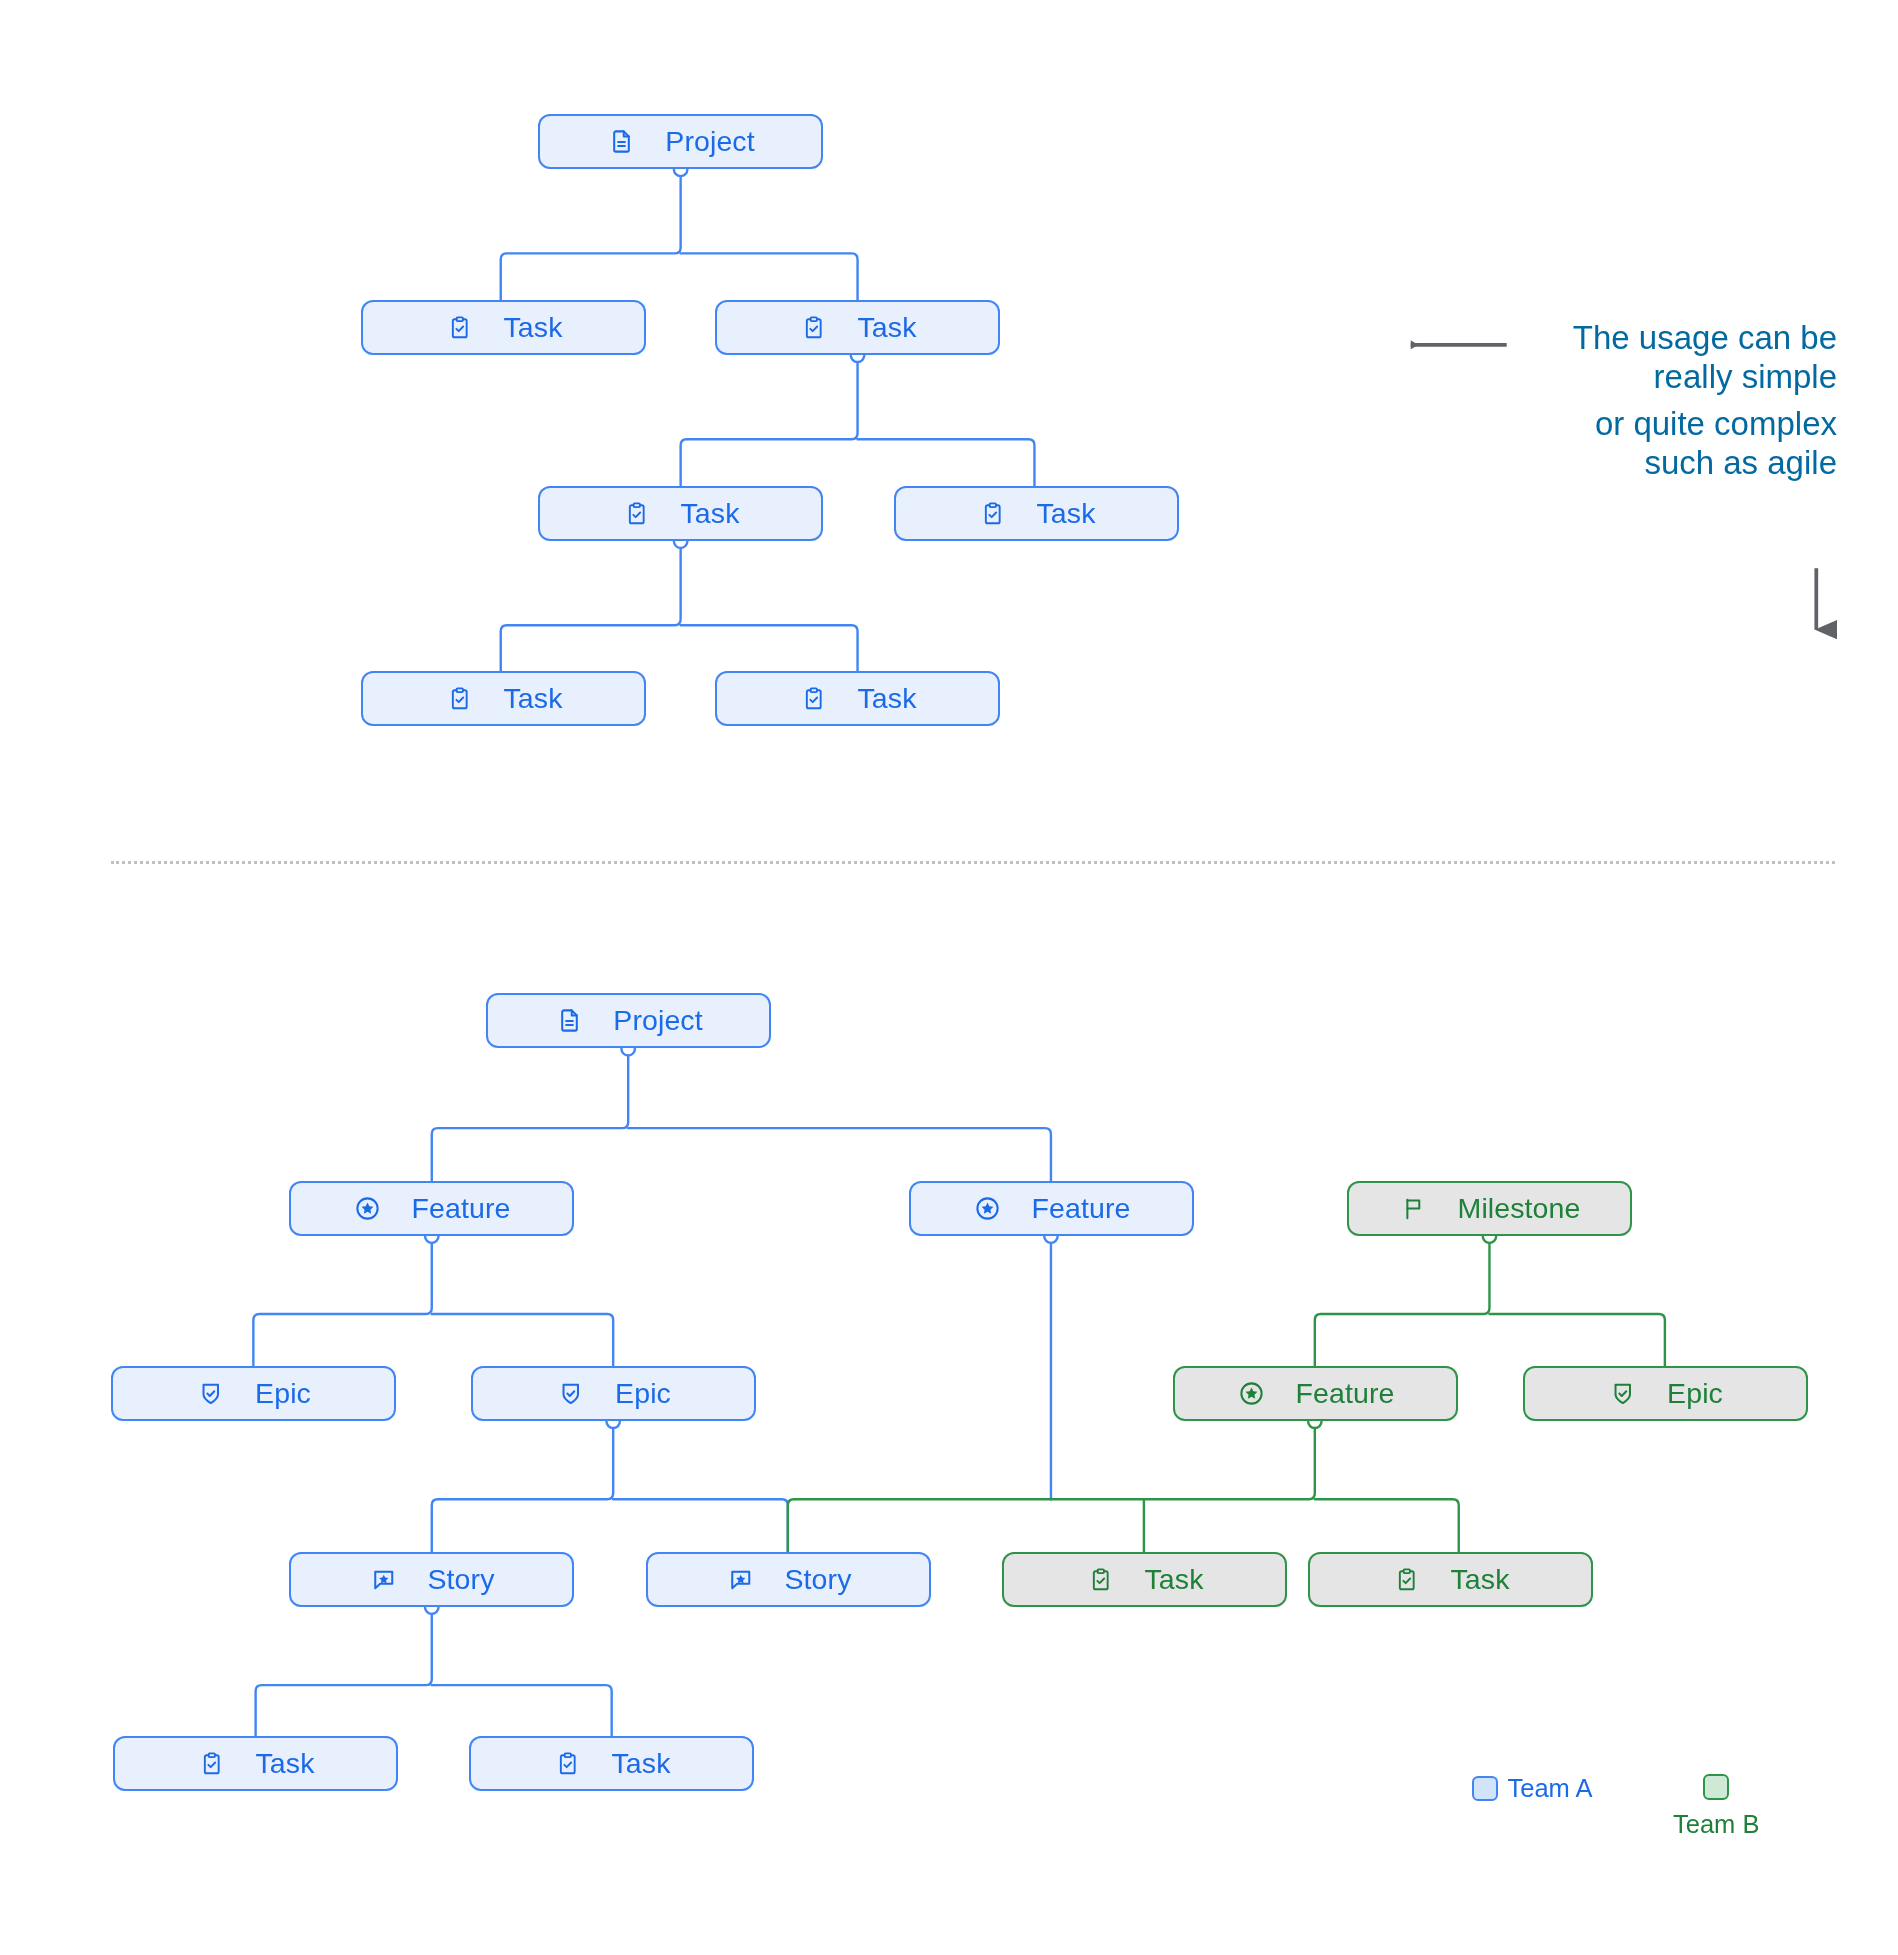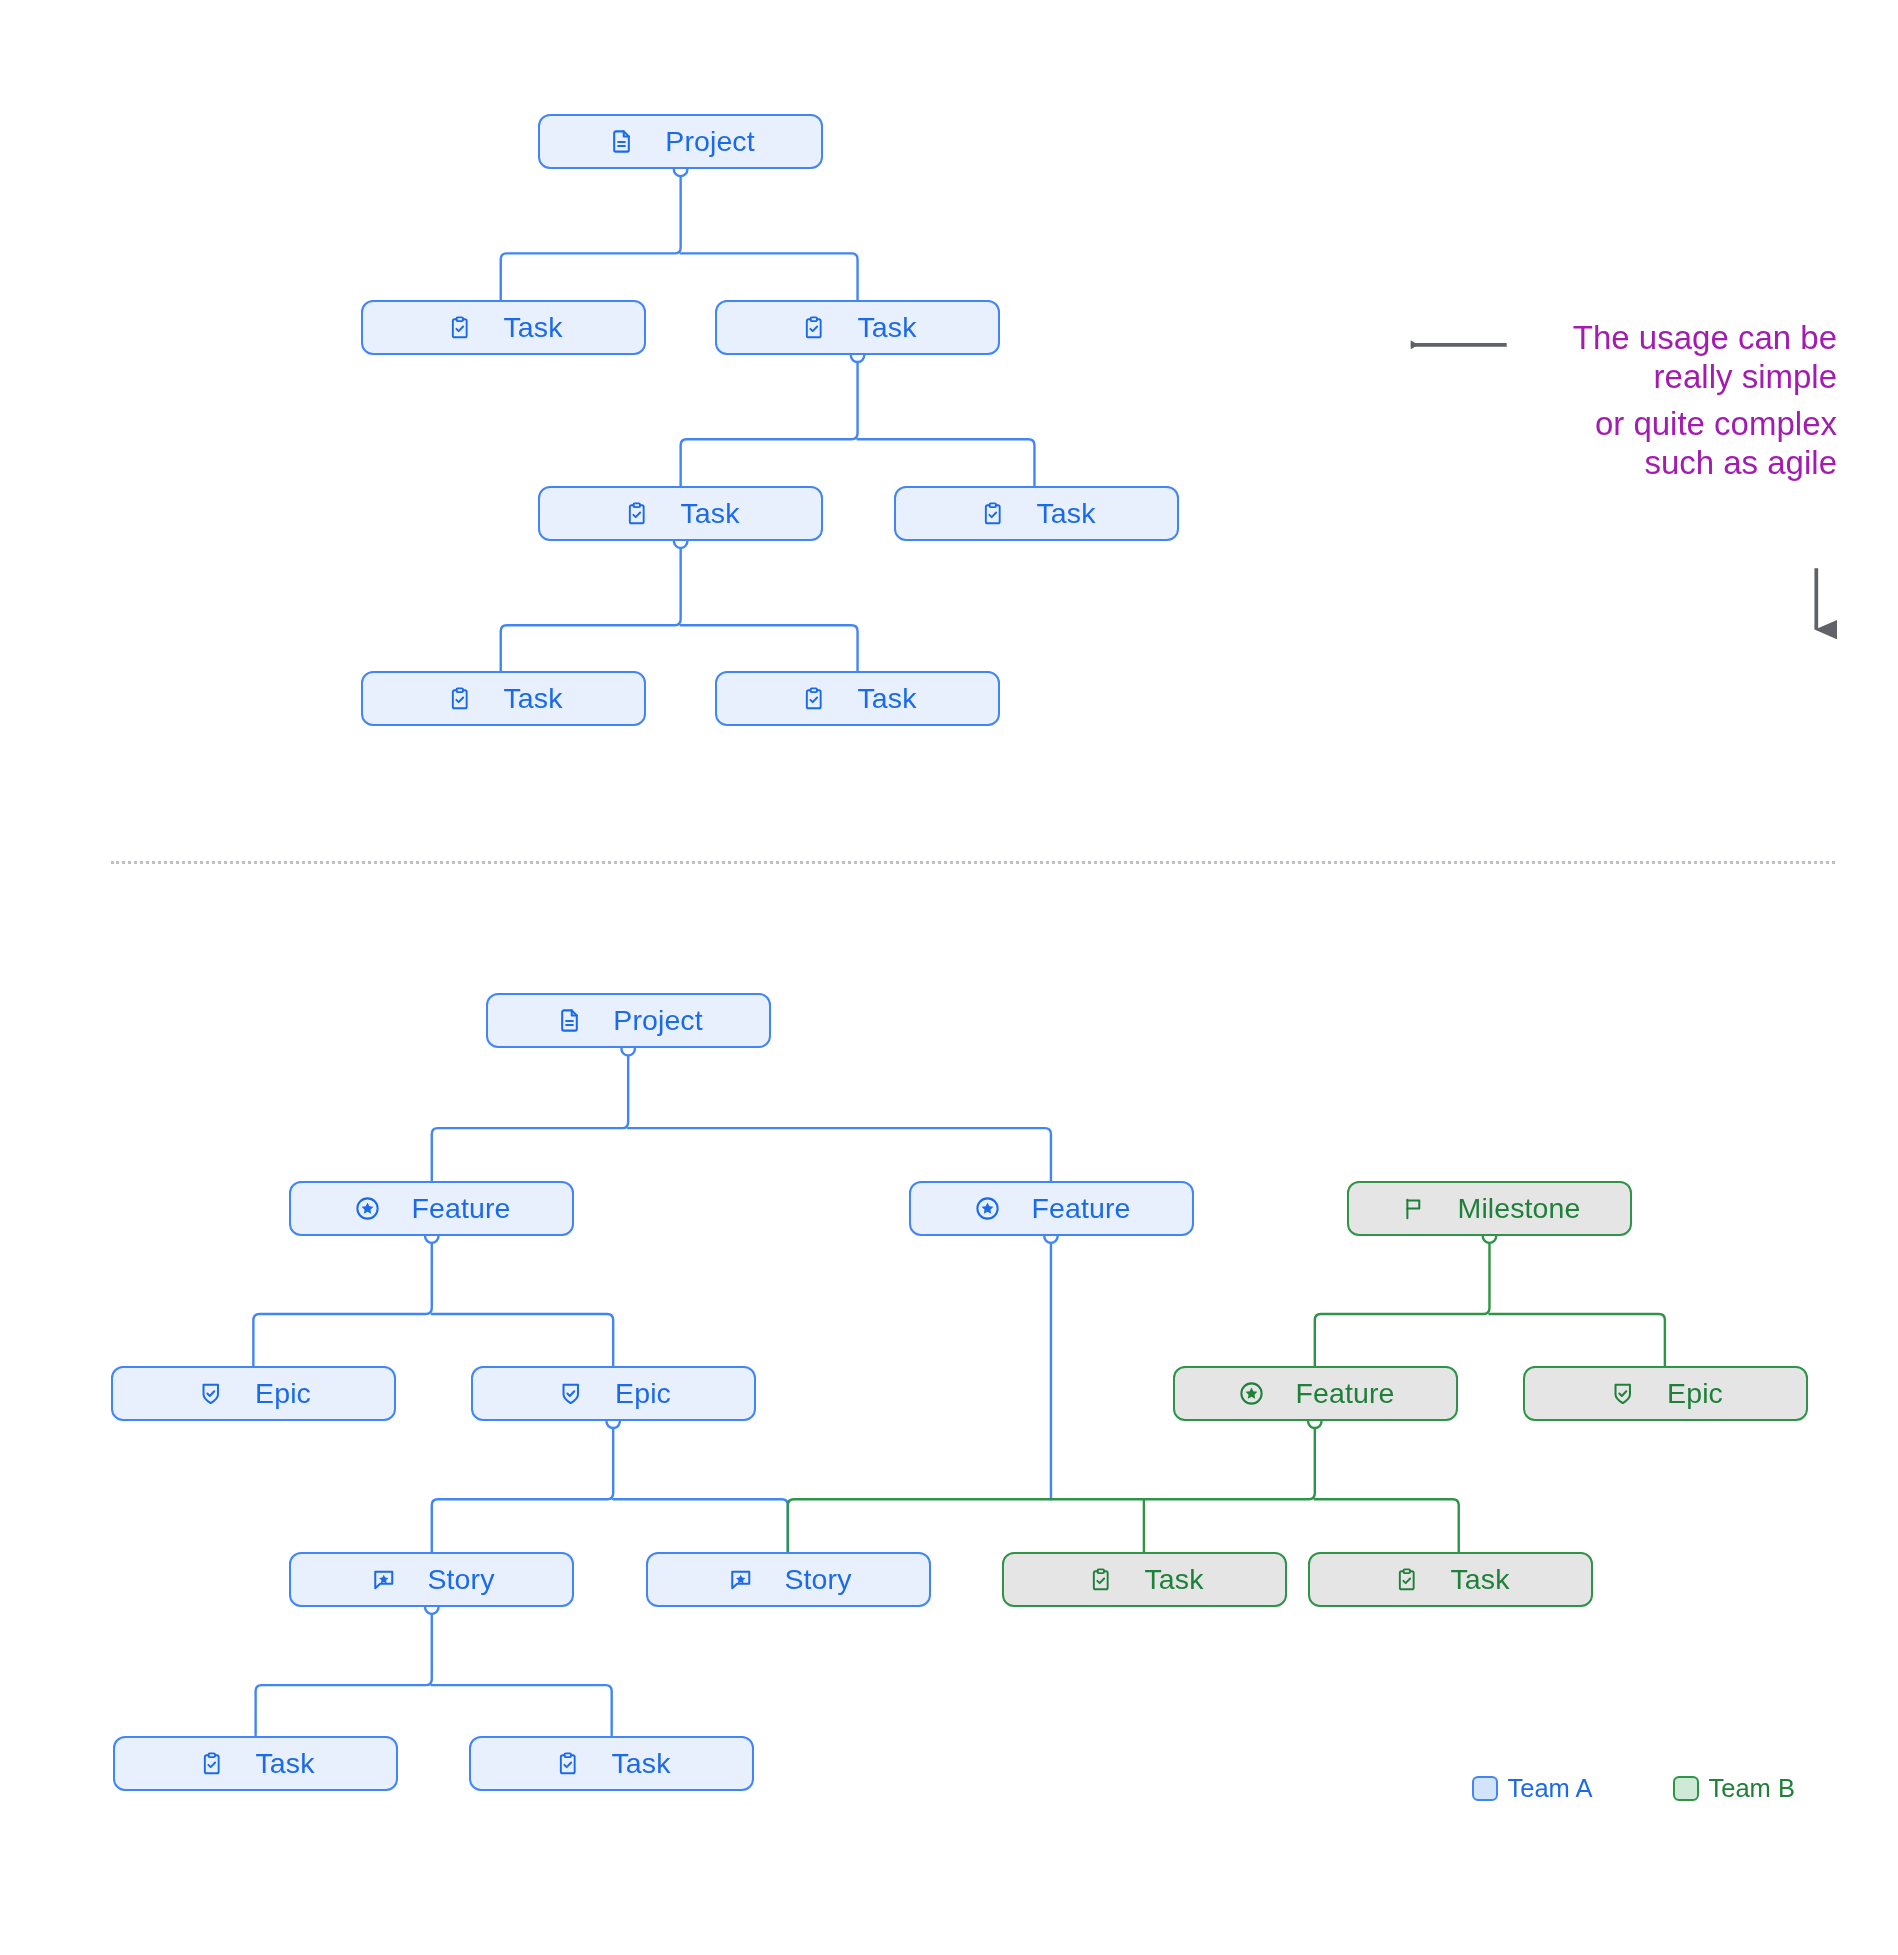--- a/index.html
+++ b/index.html
@@ -59,21 +59,21 @@
     width: 30px;
     height: 30px;
     flex: 0 0 auto;
   }
   .node .ico svg { display: block; }
   .node .lbl { display: inline-block; }
 
   .annotation {
     position: absolute;
     text-align: right;
-    color: #a21caf;
+    color: #0369a1;
     font-size: 33px;
     line-height: 1.18;
   }
   .annotation .ln { display: block; }
 
   .divider {
     position: absolute;
     border-top: 3.7px dotted #bdc1c6;
   }
 
@@ -388,19 +388,19 @@
       </svg>
     </span>
     <span class="lbl">Task</span>
   </div>
 
   <div class="legend blue" style="left:1472px; top:1774px;">
     <span class="swatch"></span>
     <span>Team A</span>
   </div>
 
-  <div class="legend green" style="left:1673px; top:1774px;">
+  <div class="legend green" style="left:1673px; top:1774px;flex-direction:column;">
     <span class="swatch"></span>
     <span>Team B</span>
   </div>
 
 </div>
 
 
 </body></html>

